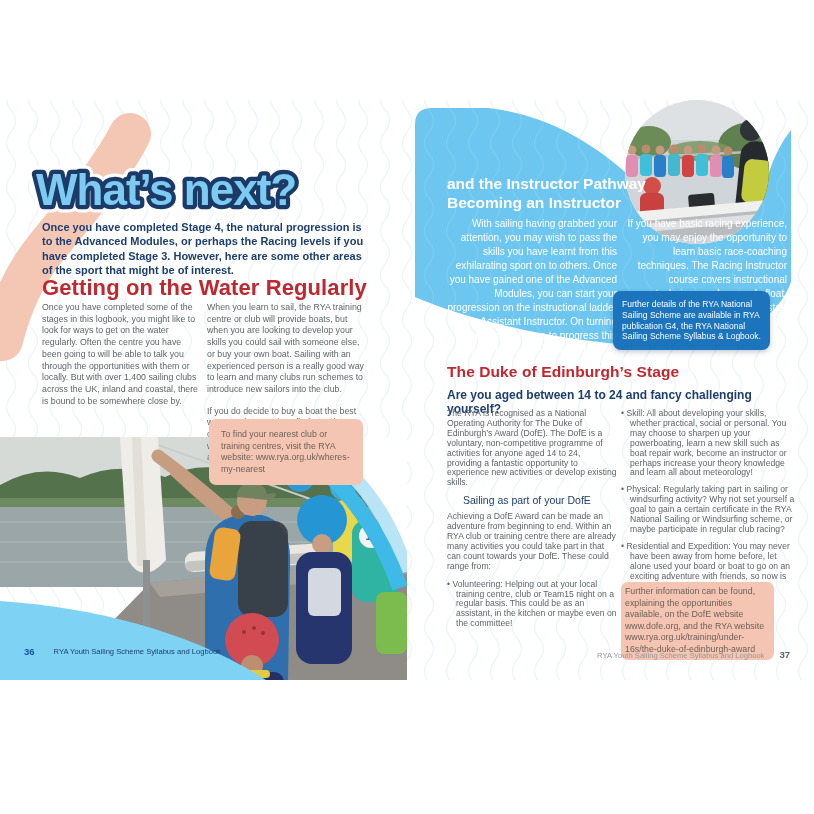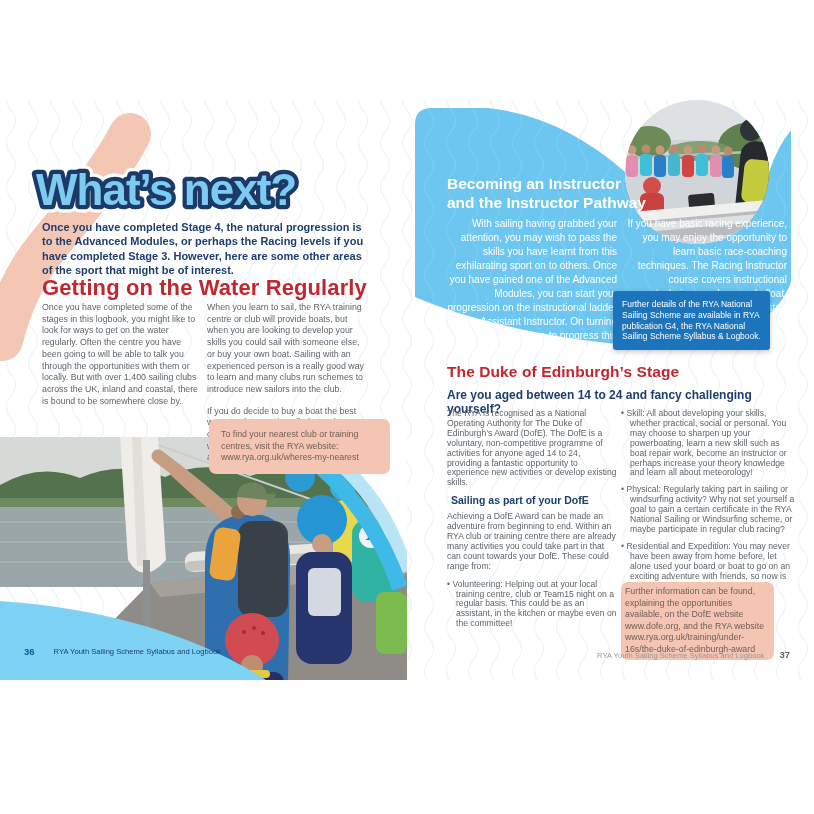--- a/index.html
+++ b/index.html
@@ -9,27 +9,27 @@
   
   .intro{left:42px;top:220px;width:322px;font-size:11px;line-height:14.4px;
          font-weight:bold;color:#1D3E6E;}
   .red-head{font-size:22px;font-weight:bold;color:#C1272E;letter-spacing:.1px;}
   .body-col{font-size:8.8px;line-height:11.7px;color:#5F6468;}
   .body-col p{margin:0 0 10px 0;}
   .panel-head{left:447px;top:174px;width:220px;font-size:15.5px;line-height:19px;
               font-weight:bold;color:#ffffff;}
   .panel-col{font-size:10px;line-height:14px;color:#ffffff;text-align:right;}
   .panel-col p{margin:0;}
-  .info-box{left:613px;top:291px;width:157px;background:#1C74BC;border-radius:3px;
+  .info-box{left:613px;top:291px;width:157px;background:#1C74BC;border-radius:8px;
             padding:8px 9px;box-sizing:border-box;font-size:8.5px;line-height:10.8px;
             color:#fff;box-shadow:0 2px 5px rgba(20,40,70,.25);}
   .dofe-sub{left:447px;top:388px;width:340px;font-size:12px;font-weight:bold;color:#1D3E6E;}
   .dofe-col{font-size:8.6px;line-height:9.9px;color:#5F6468;}
   .dofe-col p{margin:0 0 8px 0;}
-  .subsec{font-size:10.5px;font-weight:bold;color:#1D3E6E;margin:2px 0 6px 4px;}
+  .subsec{font-size:10.5px;font-weight:normal;color:#1D3E6E;margin:2px 0 6px 16px;}
   ul.blt{list-style:none;margin:0;padding:0;}
   ul.blt li{margin:0 0 7px 0;padding-left:9px;text-indent:-9px;}
   ul.blt .dot{display:inline;}
   .pink-box{background:#F4C5B2;border-radius:7px;box-sizing:border-box;
             color:#6E6059;font-size:8.8px;line-height:11.6px;padding:10px 12px;}
   .footer-l{left:24px;top:646px;display:flex;align-items:center;}
   .footer-l .num{font-size:9.5px;font-weight:bold;color:#15549E;}
   .footer-l .lab{margin-left:19px;font-size:7.6px;color:#1D3E6E;}
   .footer-r{right:24px;top:649px;display:flex;align-items:baseline;}
   .footer-r .lab{font-size:7.6px;color:#96989B;}
@@ -189,30 +189,30 @@
   <div class="abs red-head" style="left:42px;top:275px">Getting on the Water Regularly</div>
 
   <div class="abs body-col" style="left:42px;top:302px;width:160px">
     <p>Once you have completed some of the stages in this logbook, you might like to look for ways to get on the water regularly. Often the centre you have been going to will be able to talk you through the opportunities with them or locally. But with over 1,400 sailing clubs across the UK, inland and coastal, there is bound to be somewhere close by.</p>
   </div>
   <div class="abs body-col" style="left:207px;top:302px;width:162px">
     <p>When you learn to sail, the RYA training centre or club will provide boats, but when you are looking to develop your skills you could sail with someone else, or buy your own boat. Sailing with an experienced person is a really good way to learn and many clubs run schemes to introduce new sailors into the club.</p>
     <p>If you do decide to buy a boat the best way to select one is to find out what classes are sailed at your local club and which boat is best for your size and ability.</p>
   </div>
 
-  <div class="abs pink-box" style="left:209px;top:419px;width:181px">To find your nearest club or training centres, visit the RYA website: www.rya.org.uk/wheres-my-nearest</div>
+  <div class="abs pink-box" style="left:209px;top:419px;width:154px">To find your nearest club or training centres, visit the RYA website: www.rya.org.uk/wheres-my-nearest</div>
 
   <div class="abs footer-l">
     <span class="num">36</span>
     <span class="lab">RYA Youth Sailing Scheme Syllabus and Logbook</span>
   </div>
 
   <div class="abs panel-head">
+    <div>and the Instructor Pathway</div>
     <div>Becoming an Instructor</div>
-    <div>and the Instructor Pathway</div>
   </div>
 
   <div class="abs panel-col" style="left:447px;top:217px;width:170px">
     <p>With sailing having grabbed your attention, you may wish to pass the skills you have learnt from this exhilarating sport on to others. Once you have gained one of the Advanced Modules, you can start your progression on the instructional ladder as an Assistant Instructor. On turning 16, you may choose to progress this and become a fully qualified RYA Dinghy Instructor.</p>
   </div>
   <div class="abs panel-col" style="left:622px;top:217px;width:165px">
     <p>If you have basic racing experience, you may enjoy the opportunity to learn basic race-coaching techniques. The Racing Instructor course covers instructional techniques ashore and afloat, allowing you to assist others to start their pathway to racing!</p>
   </div>
 
   <div class="abs info-box">Further details of the RYA National Sailing Scheme are available in RYA publication G4, the RYA National Sailing Scheme Syllabus &amp; Logbook.</div>

